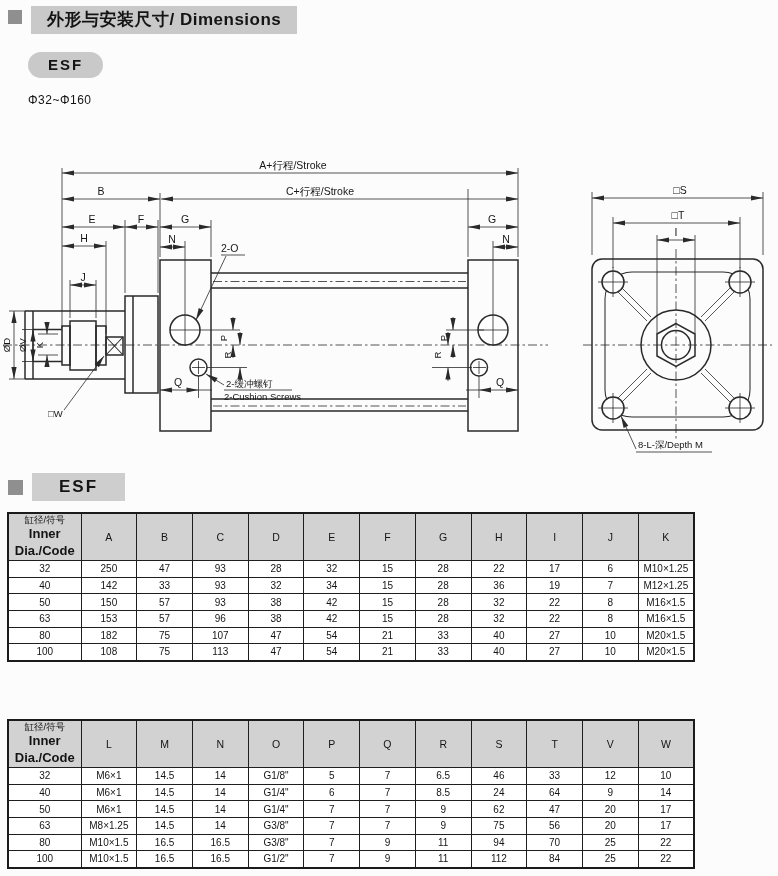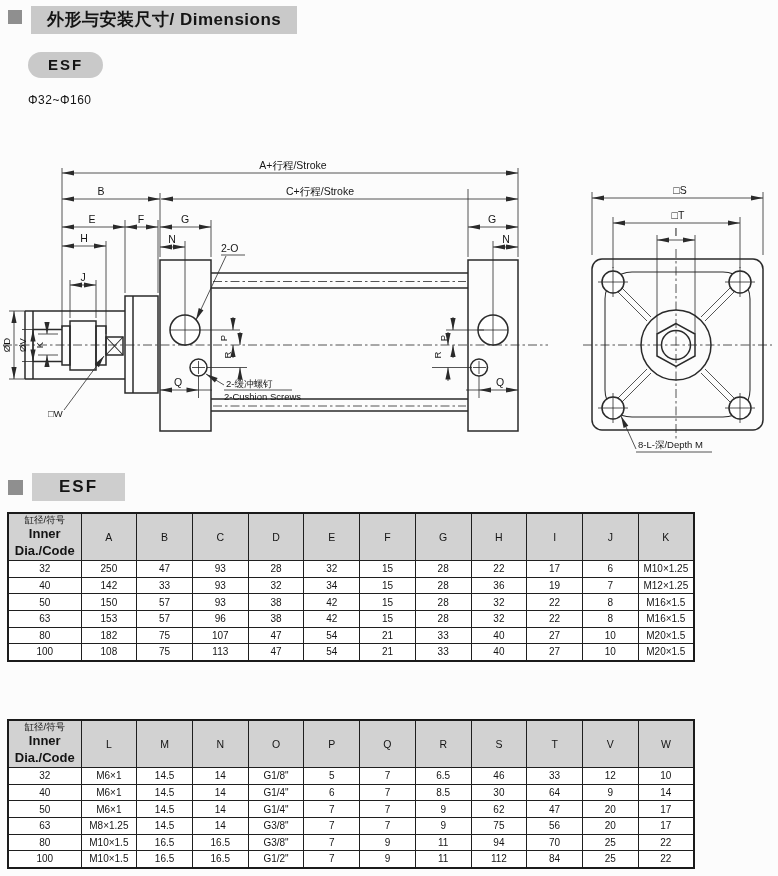--- a/index.html
+++ b/index.html
@@ -421,21 +421,21 @@
         </tr>
         <tr>
           <td>40</td>
           <td>M6×1</td>
           <td>14.5</td>
           <td>14</td>
           <td>G1/4"</td>
           <td>6</td>
           <td>7</td>
           <td>8.5</td>
-          <td>30</td>
+          <td>24</td>
           <td>64</td>
           <td>9</td>
           <td>14</td>
         </tr>
         <tr>
           <td>50</td>
           <td>M6×1</td>
           <td>14.5</td>
           <td>14</td>
           <td>G1/4"</td>

